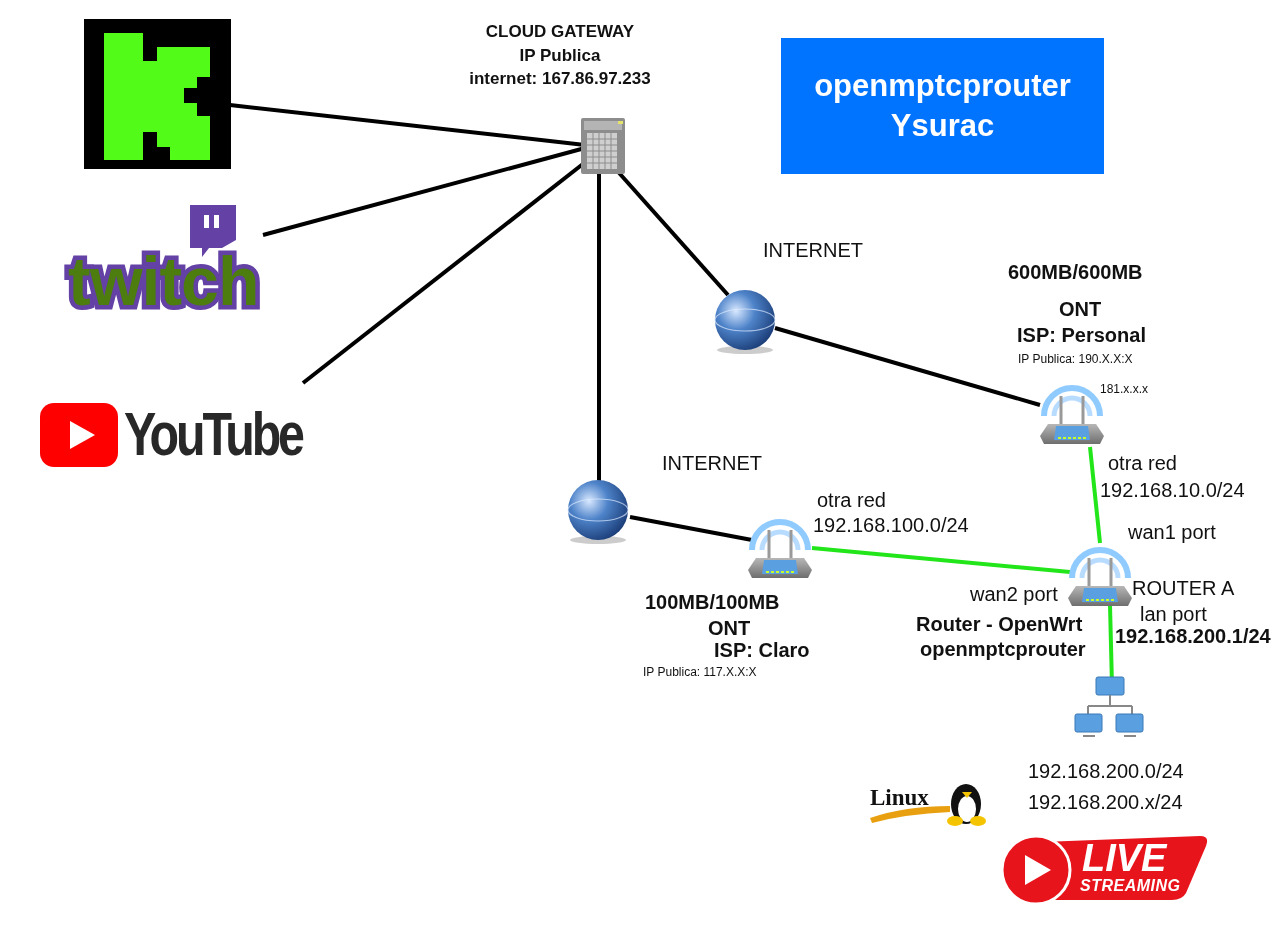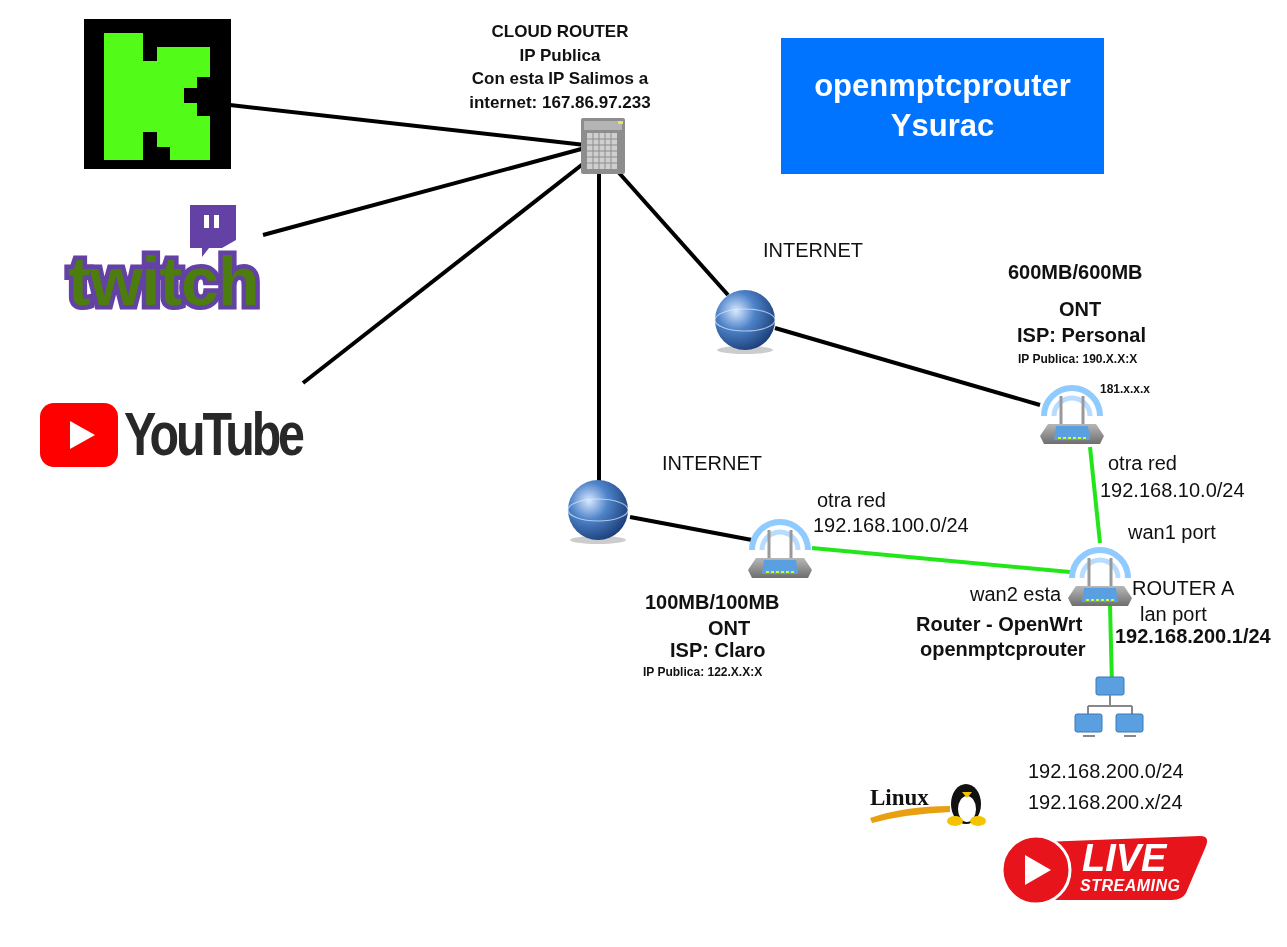--- a/index.html
+++ b/index.html
@@ -2,21 +2,21 @@
 <html><head>
 <meta charset="utf-8">
 <style>
   html, body { margin:0; padding:0; background:#ffffff; }
   body { width:1287px; height:947px; position:relative; overflow:hidden; font-family:"Liberation Sans", sans-serif; color:#111; }
   svg.links { position:absolute; left:0; top:0; width:1287px; height:947px; }
   .abs { position:absolute; }
   .lbl { position:absolute; font-size:20px; white-space:nowrap; color:#111; }
   .b { font-weight:bold; }
   .c { text-align:center; }
-  .sm { font-size:12px; font-weight:bold; }
+  .sm { font-size:12px; font-weight:normal; }
   .banner { position:absolute; left:781px; top:38px; width:323px; height:136px; background:#0073ff; color:#fff; font-weight:bold; font-size:31px; line-height:40px; text-align:center; display:flex; flex-direction:column; justify-content:center; }
 </style>
 </head>
 <body>
 
 <svg class="links">
   <line x1="230" y1="105" x2="585" y2="145" stroke="#000" stroke-width="4"></line>
   <line x1="263" y1="235" x2="585" y2="148" stroke="#000" stroke-width="4"></line>
   <line x1="303" y1="383" x2="588" y2="160" stroke="#000" stroke-width="4"></line>
   <line x1="599" y1="170" x2="599" y2="485" stroke="#000" stroke-width="4"></line>
@@ -133,23 +133,22 @@
   </g>
 
   <g>
     <path d="M1015,843 L1200,836 Q1210,836 1206,846 L1186,893 Q1182,900 1172,900 L1032,900 Z" fill="#e8141c"></path>
     <circle cx="1036" cy="870" r="34" fill="#e8141c" stroke="#fff" stroke-width="3"></circle>
     <path d="M1025,855 L1051,870 L1025,885 Z" fill="#fff"></path>
   </g>
 </svg>
 
 <div class="lbl b c" style="left:440px;top:20px;width:240px;line-height:23.5px;font-size:17px;">
-  <div>CLOUD ROUTER</div>
+  <div>CLOUD GATEWAY</div>
   <div>IP Publica</div>
-  <div>Con esta IP Salimos a</div>
   <div>internet: 167.86.97.233</div>
 </div>
 
 <div class="banner">
   <div>openmptcprouter</div>
   <div>Ysurac</div>
 </div>
 
 <div class="abs" style="left:68px;top:248px;font-size:68px;font-weight:bold;color:#4d7c0f;letter-spacing:-1px;-webkit-text-stroke:9px #6441a5;paint-order:stroke fill;line-height:66px;">twitch</div>
 
@@ -165,25 +164,25 @@
 <div class="lbl sm" style="left:1100px;top:370px;margin-top:12px;">181.x.x.x</div>
 
 <div class="lbl" style="left:1108px;top:452px;">otra red</div>
 <div class="lbl" style="left:1100px;top:479px;">192.168.10.0/24</div>
 
 <div class="lbl" style="left:817px;top:489px;">otra red</div>
 <div class="lbl" style="left:813px;top:514px;">192.168.100.0/24</div>
 
 <div class="lbl b" style="left:645px;top:591px;">100MB/100MB</div>
 <div class="lbl b" style="left:708px;top:617px;">ONT</div>
-<div class="lbl b" style="left:670px;top:639px;">ISP: Claro</div>
-<div class="lbl sm" style="left:643px;top:665px;">IP Publica: 122.X.X:X</div>
+<div class="lbl b" style="left:714px;top:639px;">ISP: Claro</div>
+<div class="lbl sm" style="left:643px;top:665px;">IP Publica: 117.X.X:X</div>
 
 <div class="lbl" style="left:1128px;top:521px;">wan1 port</div>
-<div class="lbl" style="left:970px;top:583px;">wan2 esta</div>
+<div class="lbl" style="left:970px;top:583px;">wan2 port</div>
 <div class="lbl" style="left:1132px;top:577px;text-align:center;">ROUTER A</div>
 <div class="lbl" style="left:1140px;top:603px;">lan port</div>
 <div class="lbl b" style="left:1115px;top:625px;">192.168.200.1/24</div>
 <div class="lbl b" style="left:916px;top:613px;">Router - OpenWrt</div>
 <div class="lbl b" style="left:920px;top:638px;">openmptcprouter</div>
 
 <div class="lbl" style="left:1028px;top:760px;">192.168.200.0/24</div>
 <div class="lbl" style="left:1028px;top:791px;">192.168.200.x/24</div>
 
 <div class="abs" style="left:870px;top:785px;font-family:'Liberation Serif',serif;font-weight:bold;font-size:23px;color:#111;">Linux</div>

